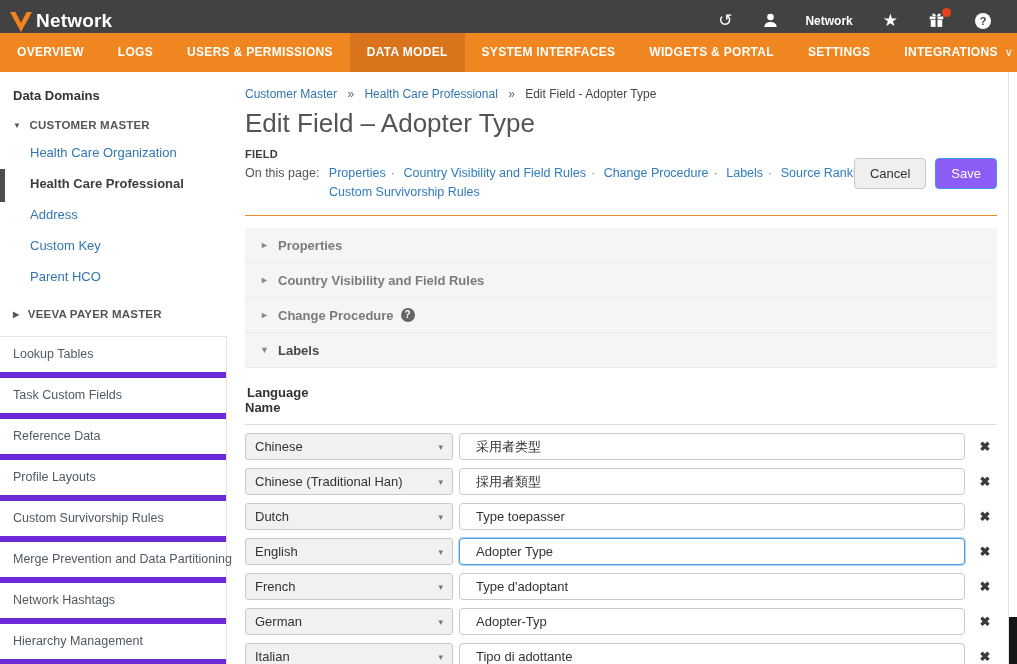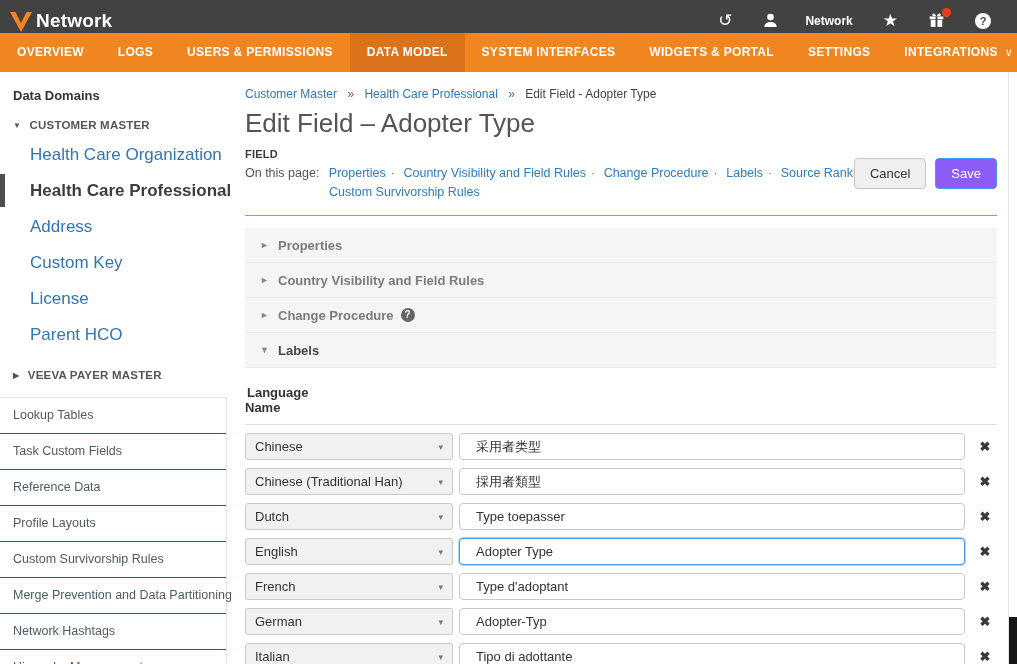--- a/index.html
+++ b/index.html
@@ -38,25 +38,25 @@
     line-height: 39px; padding: 0 17px; cursor: pointer; white-space: nowrap;
   }
   .nav-item.active { background: #D9731C; }
   .nav-caret { font-size: 11px; margin-left: 7px; font-weight: normal; }
 
   
   .sidebar { position: absolute; top: 72px; left: 0; width: 235px; height: 632px; background: #fff; }
   .sidebar-title { font-size: 13px; font-weight: bold; color: #333; margin: 16px 0 6px 13px; }
   .domain-header { font-size: 11.5px; font-weight: bold; color: #555; margin: 16px 0 6px 13px; letter-spacing: .2px; cursor: pointer; }
   .tree-arrow { font-size: 8px; color: #555; margin-right: 5px; vertical-align: 1px; }
-  .domain-child { position: relative; font-size: 17px; color: #3276B1; padding: 8px 0 8px 30px; cursor: pointer; }
+  .domain-child { position: relative; font-size: 13px; color: #3276B1; padding: 8px 0 8px 30px; cursor: pointer; }
   .domain-child.selected { color: #3d3d3d; font-weight: bold; }
   .domain-child.selected .sel-bar { position: absolute; left: 0; top: 1px; width: 5px; height: 33px; background: #4d4d4d; }
   .sidebar-links { margin-top: 16px; width: 227px; border-top: 1px solid #e3e3e3; border-right: 1px solid #e3e3e3; }
-  .sidebar-link { font-size: 12.5px; color: #4f5a63; line-height: 35px; padding-left: 13px; border-bottom: 1px solid #6d28d9; cursor: pointer; white-space: nowrap; }
+  .sidebar-link { font-size: 12.5px; color: #4f5a63; line-height: 35px; padding-left: 13px; border-bottom: 6px solid #6d28d9; cursor: pointer; white-space: nowrap; }
 
   
   .main { position: absolute; left: 245px; top: 72px; width: 752px; }
   .breadcrumb { margin-top: 15px; font-size: 12px; color: #444; }
   .crumb-link { color: #3276B1; cursor: pointer; }
   .crumb-sep { color: #666; margin: 0 7px; font-size: 12px; }
   .page-title { margin-top: 7px; font-size: 26px; font-weight: 400; color: #545454; }
   .field-tag { margin-top: 9px; font-size: 11px; font-weight: bold; color: #3c3c3c; letter-spacing: .2px; }
   .onpage { margin-top: 4px; font-size: 12.5px; color: #555; line-height: 19px; }
   .onpage-line2 { margin-left: 84px; }
@@ -157,21 +157,20 @@
     <span>CUSTOMER MASTER</span>
   </div>
 
   <div class="domain-child">Health Care Organization</div>
   <div class="domain-child selected">
     <span class="sel-bar"></span>
     <span>Health Care Professional</span>
   </div>
   <div class="domain-child">Address</div>
   <div class="domain-child">Custom Key</div>
-  <div class="domain-child">License</div>
   <div class="domain-child">Parent HCO</div>
 
   <div class="domain-header">
     <span class="tree-arrow">▶</span>
     <span>VEEVA PAYER MASTER</span>
   </div>
 
   <div class="sidebar-links">
     <div class="sidebar-link">Lookup Tables</div>
     <div class="sidebar-link">Task Custom Fields</div>

